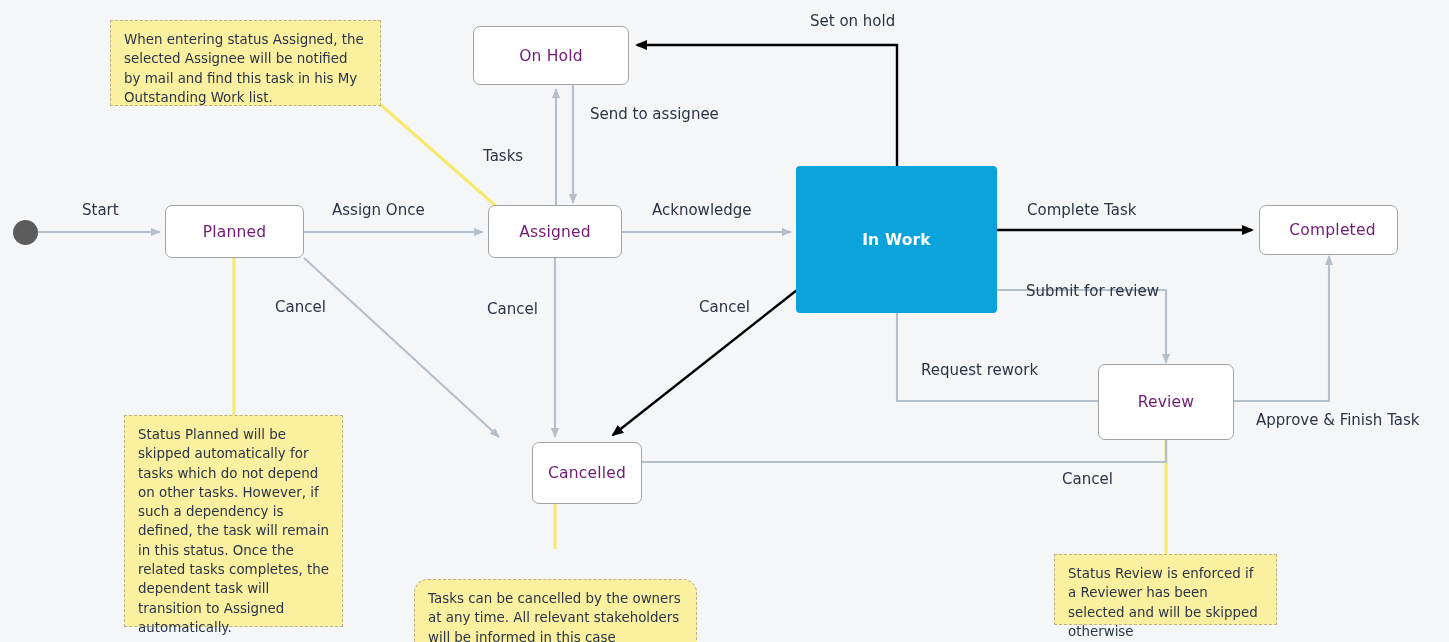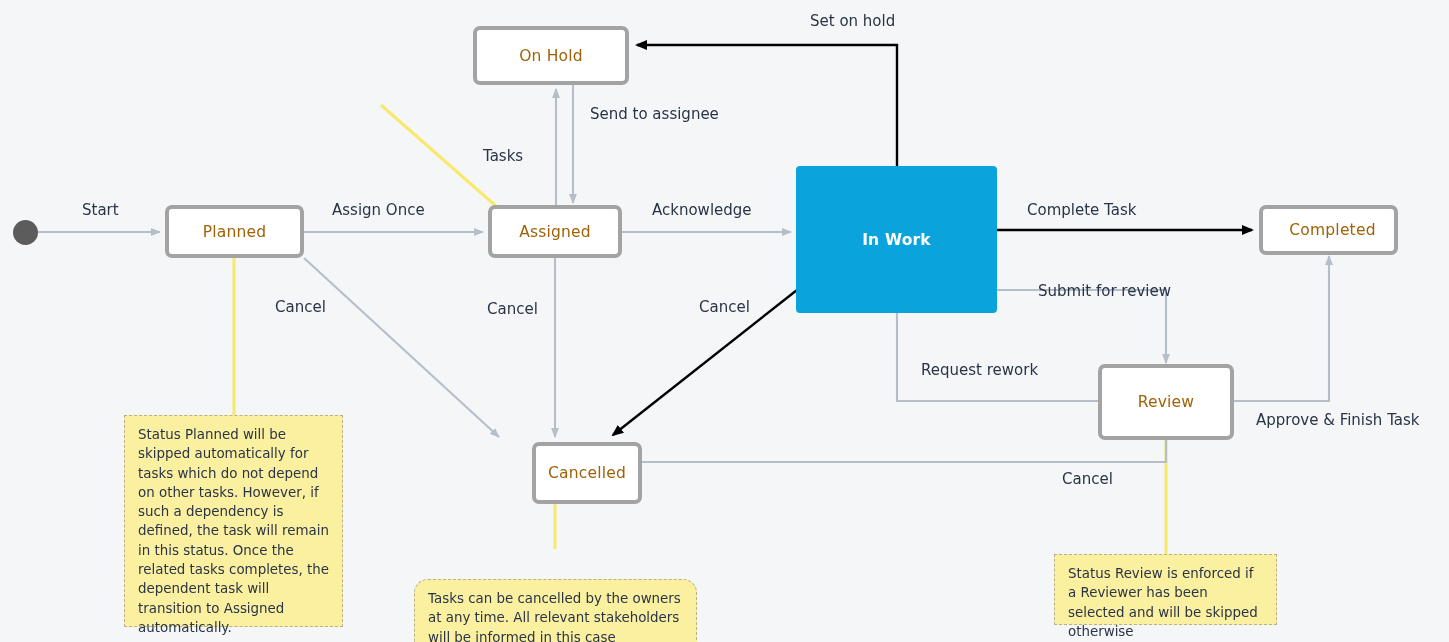--- a/index.html
+++ b/index.html
@@ -11,23 +11,23 @@
     position:relative;
   }
   #canvas{position:absolute;inset:0;width:1449px;height:642px;}
   svg.layer{position:absolute;left:0;top:0;width:1449px;height:642px;pointer-events:none;}
 
   .node{
     position:absolute;
     box-sizing:border-box;
     display:flex;align-items:center;justify-content:center;
     background:#ffffff;
-    border:4px solid #a3a3a3;
+    border:1px solid #a3a3a3;
     border-radius:7px;
-    color:#a16207;
+    color:#701a75;
     font-size:15.5px;
     letter-spacing:.2px;
     z-index:3;
   }
   .node.active{
     background:#0ba3dc;
     border:none;
     border-radius:4px;
     color:#ffffff;
     font-weight:bold;
@@ -135,24 +135,27 @@
   <div class="edge-label" style="left:332px;top:201px;">Assign Once</div>
   <div class="edge-label" style="left:652px;top:201px;">Acknowledge</div>
   <div class="edge-label" style="left:1027px;top:201px;">Complete Task</div>
   <div class="edge-label" style="left:810px;top:12px;">Set on hold</div>
   <div class="edge-label" style="left:590px;top:105px;">Send to assignee</div>
   <div class="edge-label" style="left:483px;top:147px;">Tasks</div>
   <div class="edge-label" style="left:275px;top:298px;">Cancel</div>
   <div class="edge-label" style="left:487px;top:300px;">Cancel</div>
   <div class="edge-label" style="left:699px;top:298px;">Cancel</div>
   <div class="edge-label" style="left:1062px;top:470px;">Cancel</div>
-  <div class="edge-label" style="left:1026px;top:282px;margin-left:12px;">Submit for review</div>
+  <div class="edge-label" style="left:1026px;top:282px;">Submit for review</div>
   <div class="edge-label" style="left:921px;top:361px;">Request rework</div>
   <div class="edge-label" style="left:1256px;top:411px;">Approve &amp; Finish Task</div>
 
+  <div class="note" style="left:110px;top:20px;width:271px;height:86px;">
+    <span>When entering status Assigned, the selected Assignee will be notified by mail and find this task in his My Outstanding Work list.</span>
+  </div>
 
   <div class="note" style="left:124px;top:415px;width:219px;height:212px;">
     <span>Status Planned will be skipped automatically for tasks which do not depend on other tasks. However, if such a dependency is defined, the task will remain in this status. Once the related tasks completes, the dependent task will transition to Assigned automatically.</span>
   </div>
 
   <div class="note" style="left:414px;top:579px;width:283px;height:78px;border-radius:14px;">
     <span>Tasks can be cancelled by the owners at any time. All relevant stakeholders will be informed in this case automatically.</span>
   </div>
 
   <div class="note" style="left:1054px;top:554px;width:223px;height:71px;">

